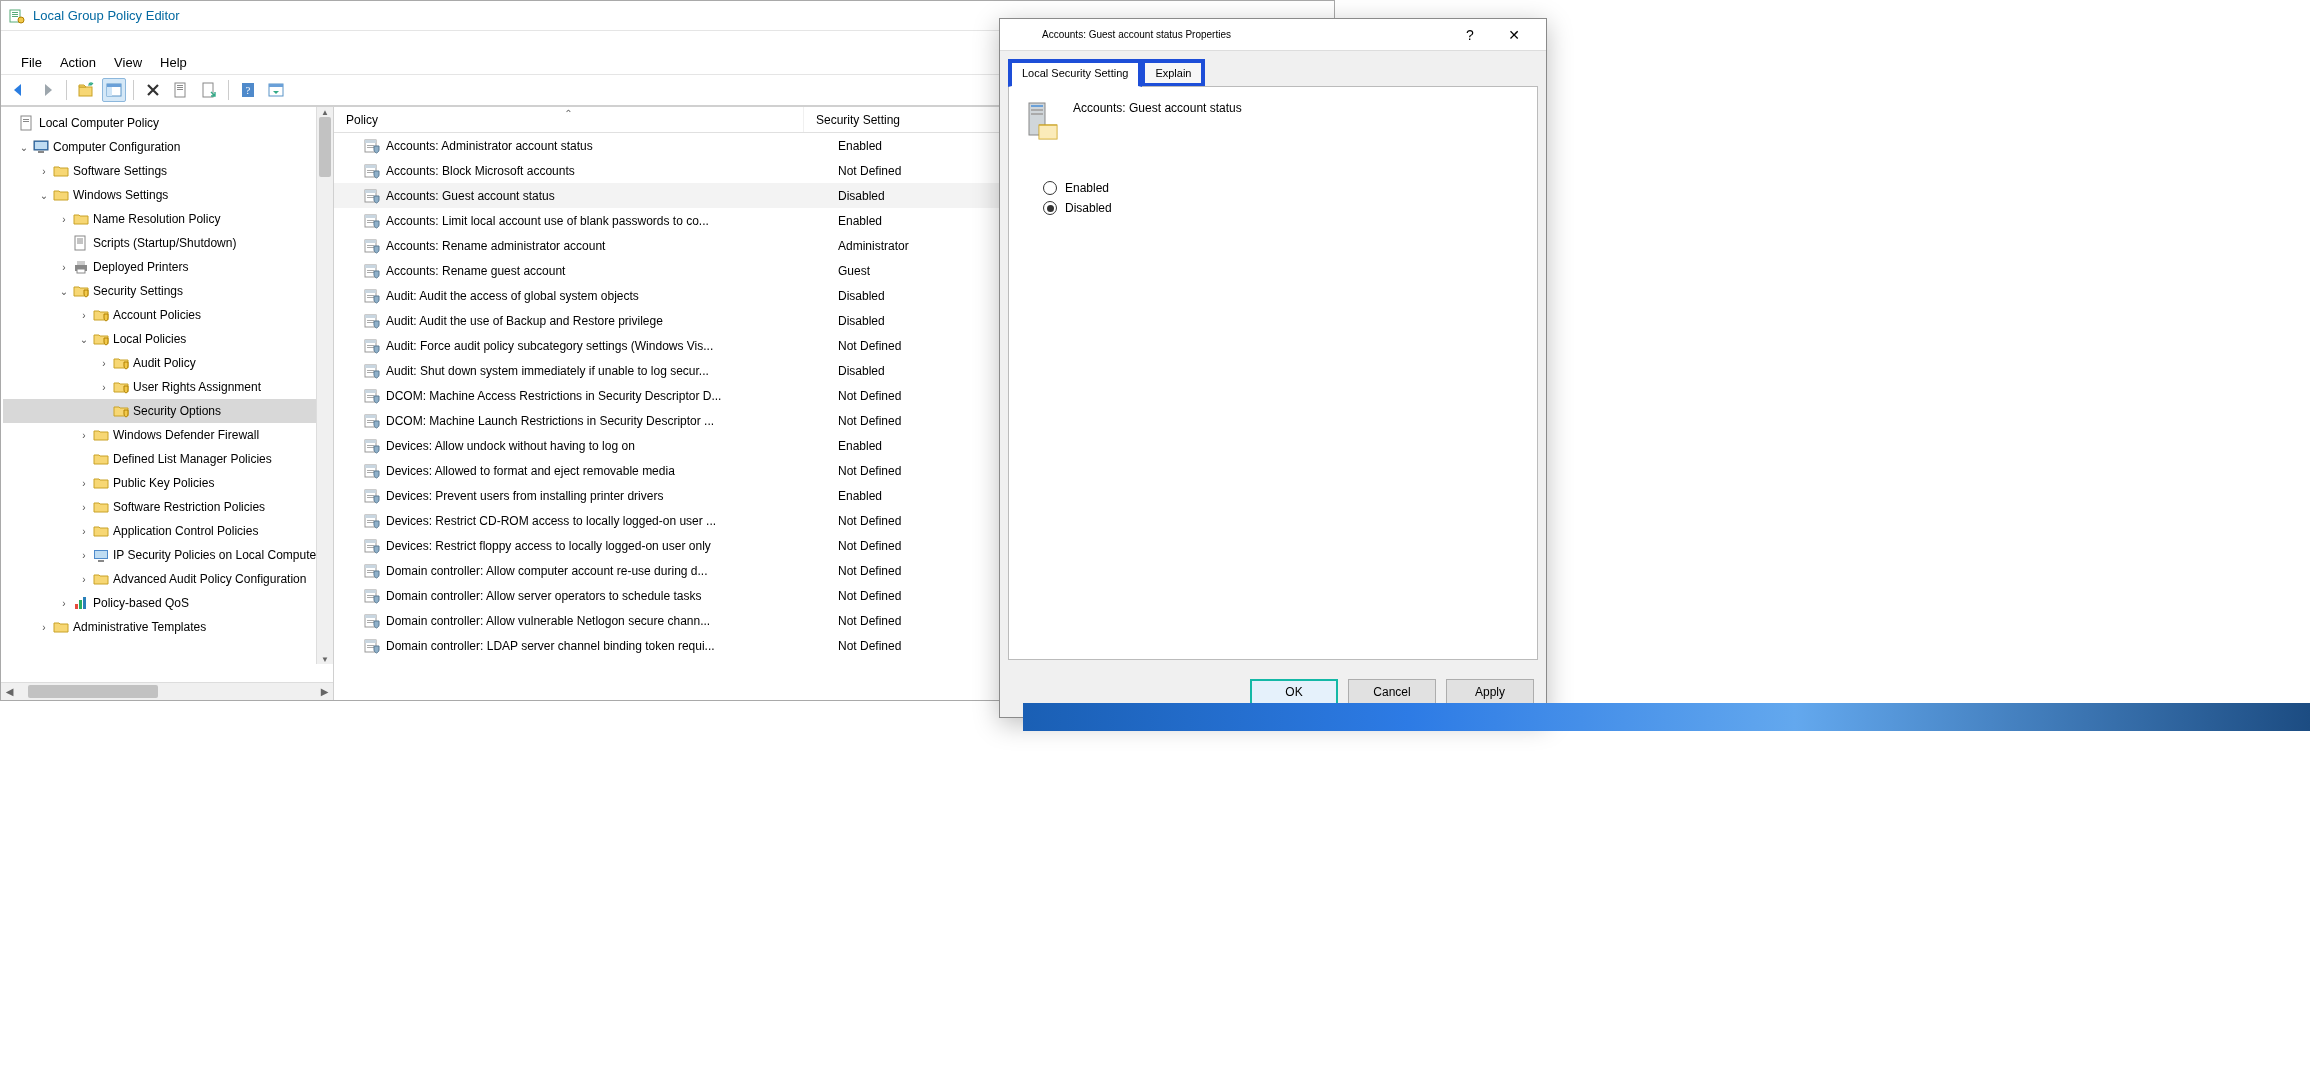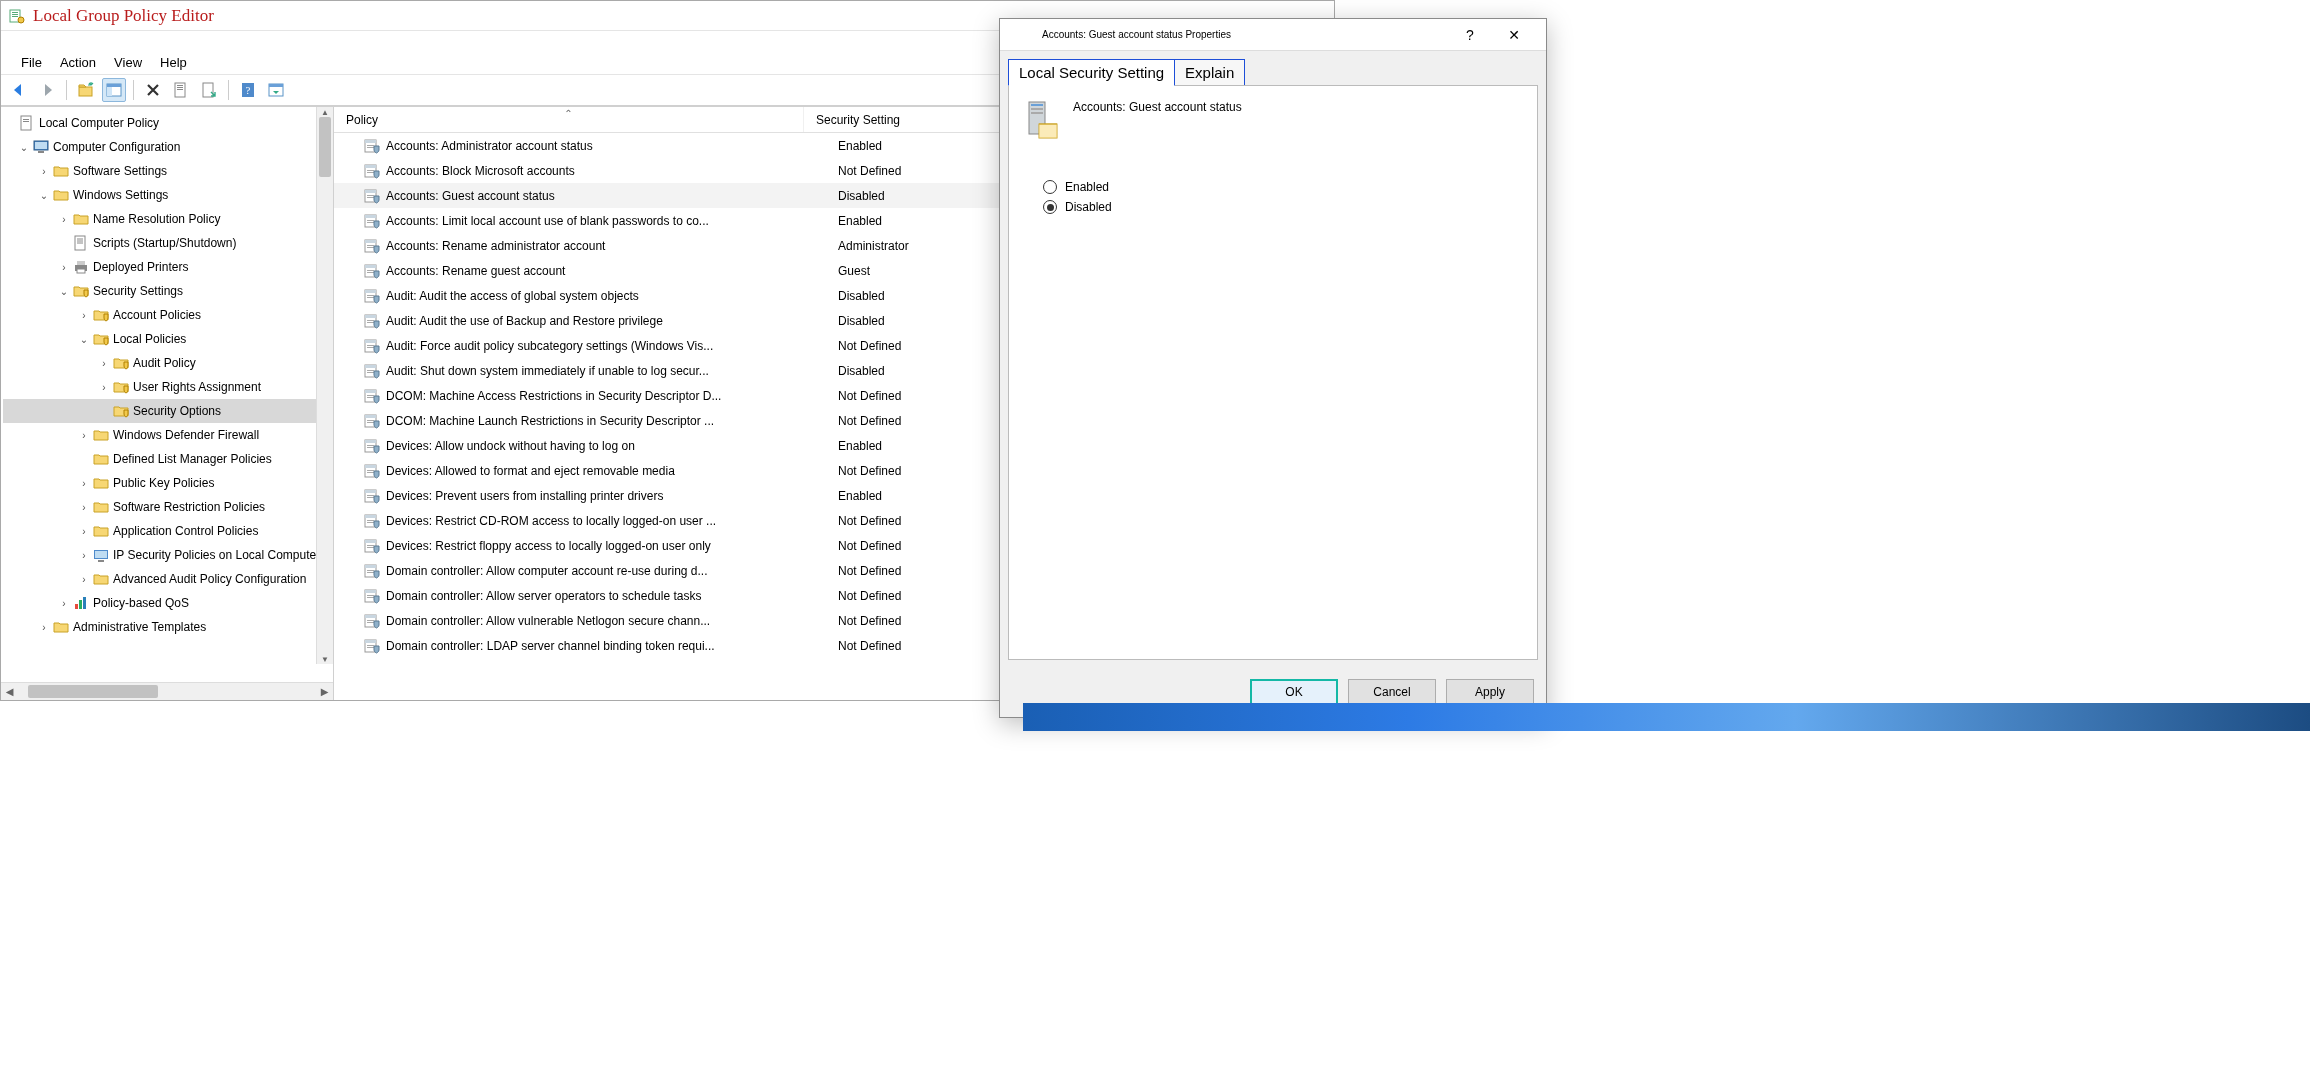--- a/index.html
+++ b/index.html
@@ -25,21 +25,21 @@
     display: flex;
     align-items: center;
     padding: 0 8px;
     border-bottom: 1px solid #e5e5e5;
   }
   .titlebar .app-icon {
     width: 16px; height: 16px;
     margin-right: 8px;
     display: inline-flex;
   }
-  .titlebar .title { font-size: 17px; color: #b91c1c; font-family: Liberation Serif, serif; }
+  .titlebar .title { font-size: 13px; color: #0369a1; }
   .menubar {
     display: flex;
     gap: 18px;
     padding: 4px 20px;
     font-size: 13px;
     margin-top: 20px;
   }
   .menubar span { cursor: default; }
   .toolbar {
     display: flex;
@@ -233,22 +233,22 @@
     width: 44px; height: 30px;
     display: flex; align-items: center; justify-content: center;
     font-size: 14px;
   }
   .tabstrip {
     display: flex;
     padding: 8px 8px 0 8px;
   }
   .tab {
     padding: 4px 10px;
-    font-size: 15px;
-    border: 1px solid #1d4ed8;
+    font-size: 11px;
+    border: 4px solid #1d4ed8;
     background: #fff;
     margin-right: -1px;
     position: relative;
   }
   .tab.active {
     border-bottom: 1px solid #fff;
     z-index: 2;
   }
   .tab:not(.active) { background: #f7f7f7; }
   .tab-content {

